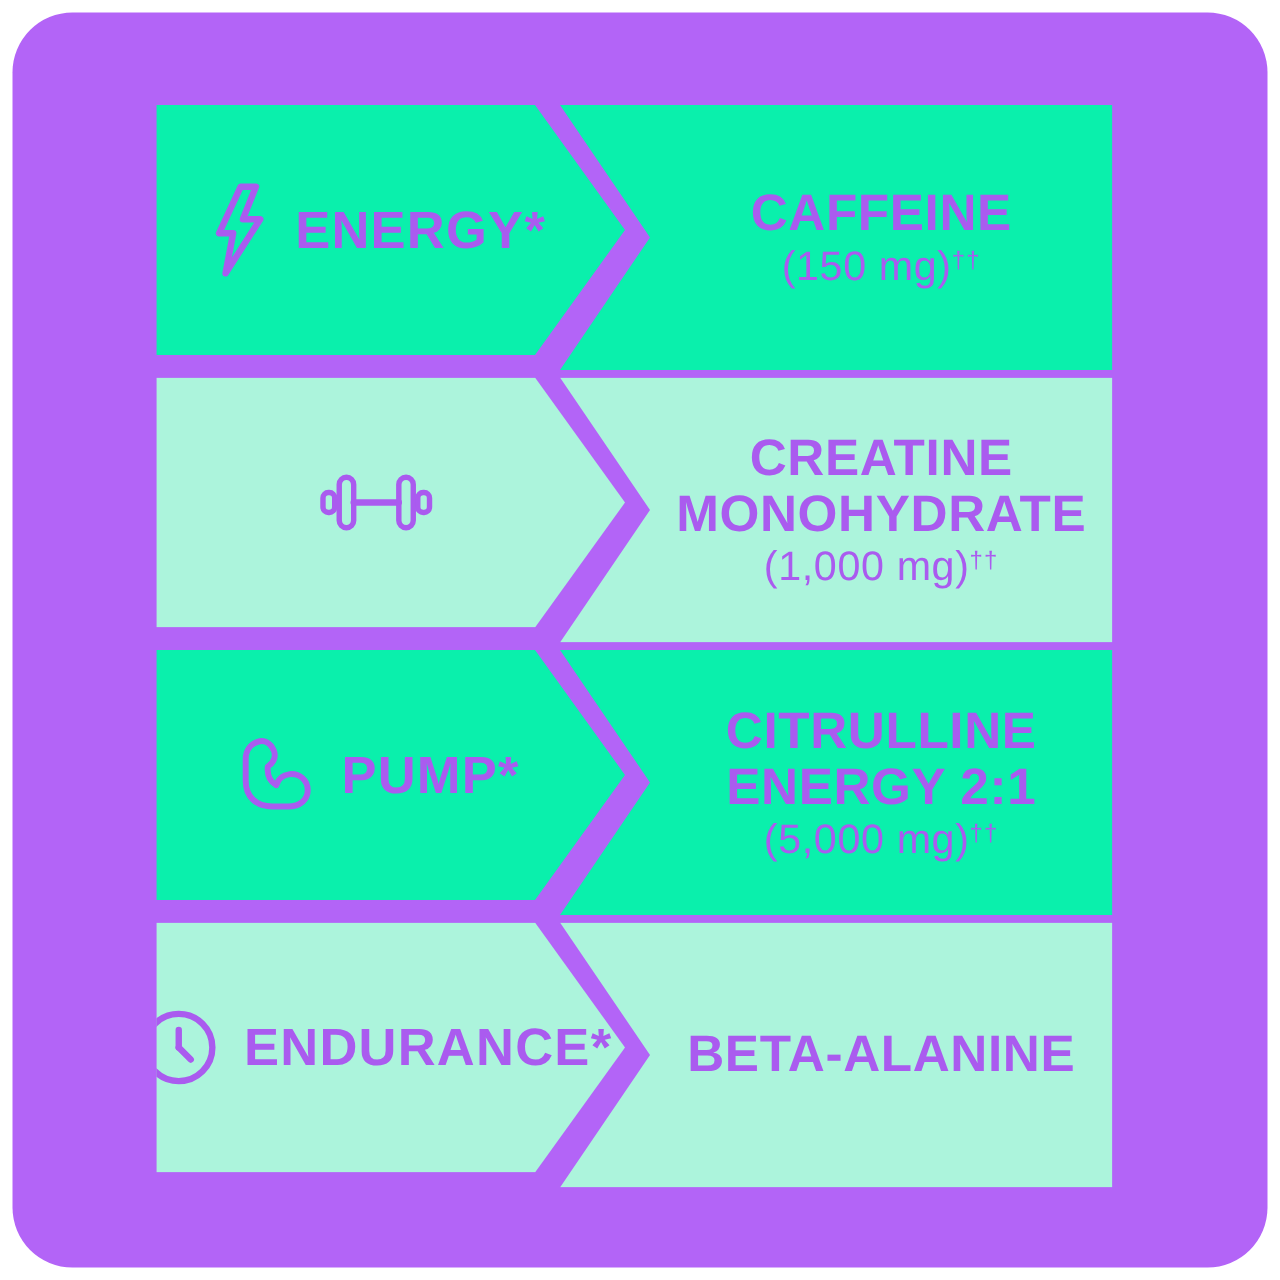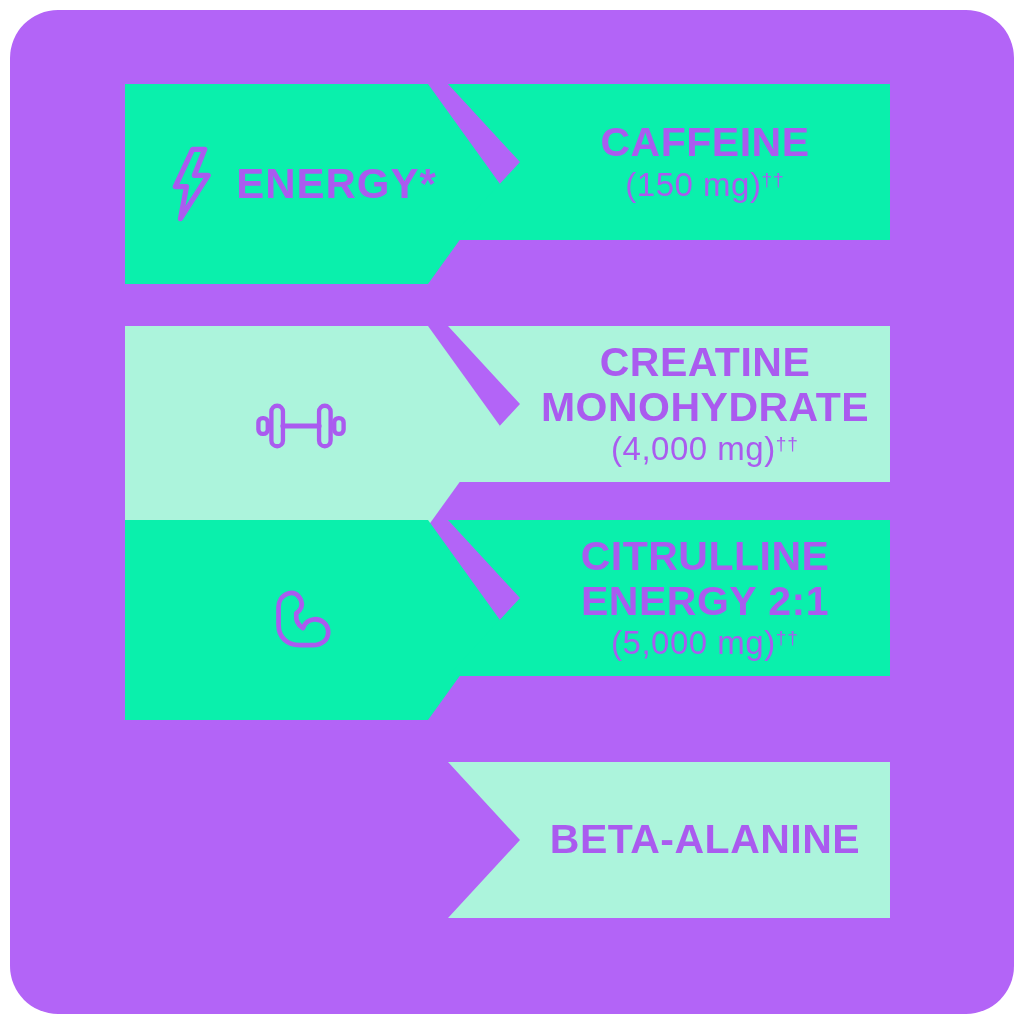--- a/index.html
+++ b/index.html
@@ -54,35 +54,35 @@
     gap: 20px;
     box-sizing: border-box;
     padding-right: 24px;
     color: var(--accent, #AA5BEF);
   }
   .block-right {
     position: absolute;
     left: 323px;
     top: 0;
     width: 442px;
-    height: 156px;
+    height: 212px;
     clip-path: polygon(72px 50%, 0 0, 100% 0, 100% 100%, 0 100%);
     display: flex;
     flex-direction: column;
     align-items: center;
     justify-content: center;
     box-sizing: border-box;
     padding-left: 72px;
     color: var(--accent, #AA5BEF);
     text-align: center;
   }
   .row--teal .block-left,
   .row--teal .block-right { background: var(--teal, #0AF0AC); }
   .row--mint .block-left,
-  .row--mint .block-right { background: var(--mint, #ACF4DC); margin-top: 24px; }
+  .row--mint .block-right { background: var(--mint, #ACF4DC); }
 
   .benefit-label {
     font-size: 42px;
     font-weight: bold;
     letter-spacing: 1px;
     line-height: 1;
     white-space: nowrap;
   }
   .ingredient-name {
     font-size: 41px;
@@ -144,39 +144,50 @@
               <rect x="6" y="25" width="13" height="22" rx="6"></rect>
               <rect x="24" y="8" width="16" height="56" rx="8"></rect>
               <line x1="40" y1="36" x2="90" y2="36" stroke-width="7"></line>
               <rect x="90" y="8" width="16" height="56" rx="8"></rect>
               <rect x="111" y="25" width="13" height="22" rx="6"></rect>
             </svg>
           </span>
         </div>
         <div class="block-right">
           <span class="ingredient-name">CREATINE MONOHYDRATE</span>
-          <span class="ingredient-amount"><span>(4,000 mg)</span><sup>††</sup></span>
+          <span class="ingredient-amount"><span>(1,000 mg)</span><sup>††</sup></span>
         </div>
       </div>
 
       <div class="row row--teal">
         <div class="block-left">
           <span class="icon-wrap">
             <svg width="68" height="68" viewBox="0 0 100 100" stroke-width="7">
               <path d="M31 11 C22 14 17 22 17 31 L17 57 C17 76 30 87 48 87 L67 87 C81 87 90 79 90 68 C90 56 80 48 69 49 C61 50 55 55 53 62 C46 58 42 50 43 40 C50 36 53 28 50 21 C46 12 39 8 31 11 Z"></path>
             </svg>
           </span>
+          <span class="benefit-label">PUMP*</span>
         </div>
         <div class="block-right">
           <span class="ingredient-name">CITRULLINE ENERGY 2:1</span>
           <span class="ingredient-amount"><span>(5,000 mg)</span><sup>††</sup></span>
         </div>
       </div>
 
       <div class="row row--mint">
+        <div class="block-left">
+          <span class="icon-wrap">
+            <svg width="64" height="64" viewBox="0 0 100 100" stroke-width="8">
+              <circle cx="50" cy="50" r="42"></circle>
+              <path d="M50 50 L50 28"></path>
+              <path d="M50 50 L65 65"></path>
+            </svg>
+          </span>
+          <span class="benefit-label">ENDURANCE*</span>
+        </div>
         <div class="block-right">
           <span class="ingredient-name">BETA-ALANINE</span>
         </div>
       </div>
 
     </div>
   </div>
 </div>
 
 </body></html>

